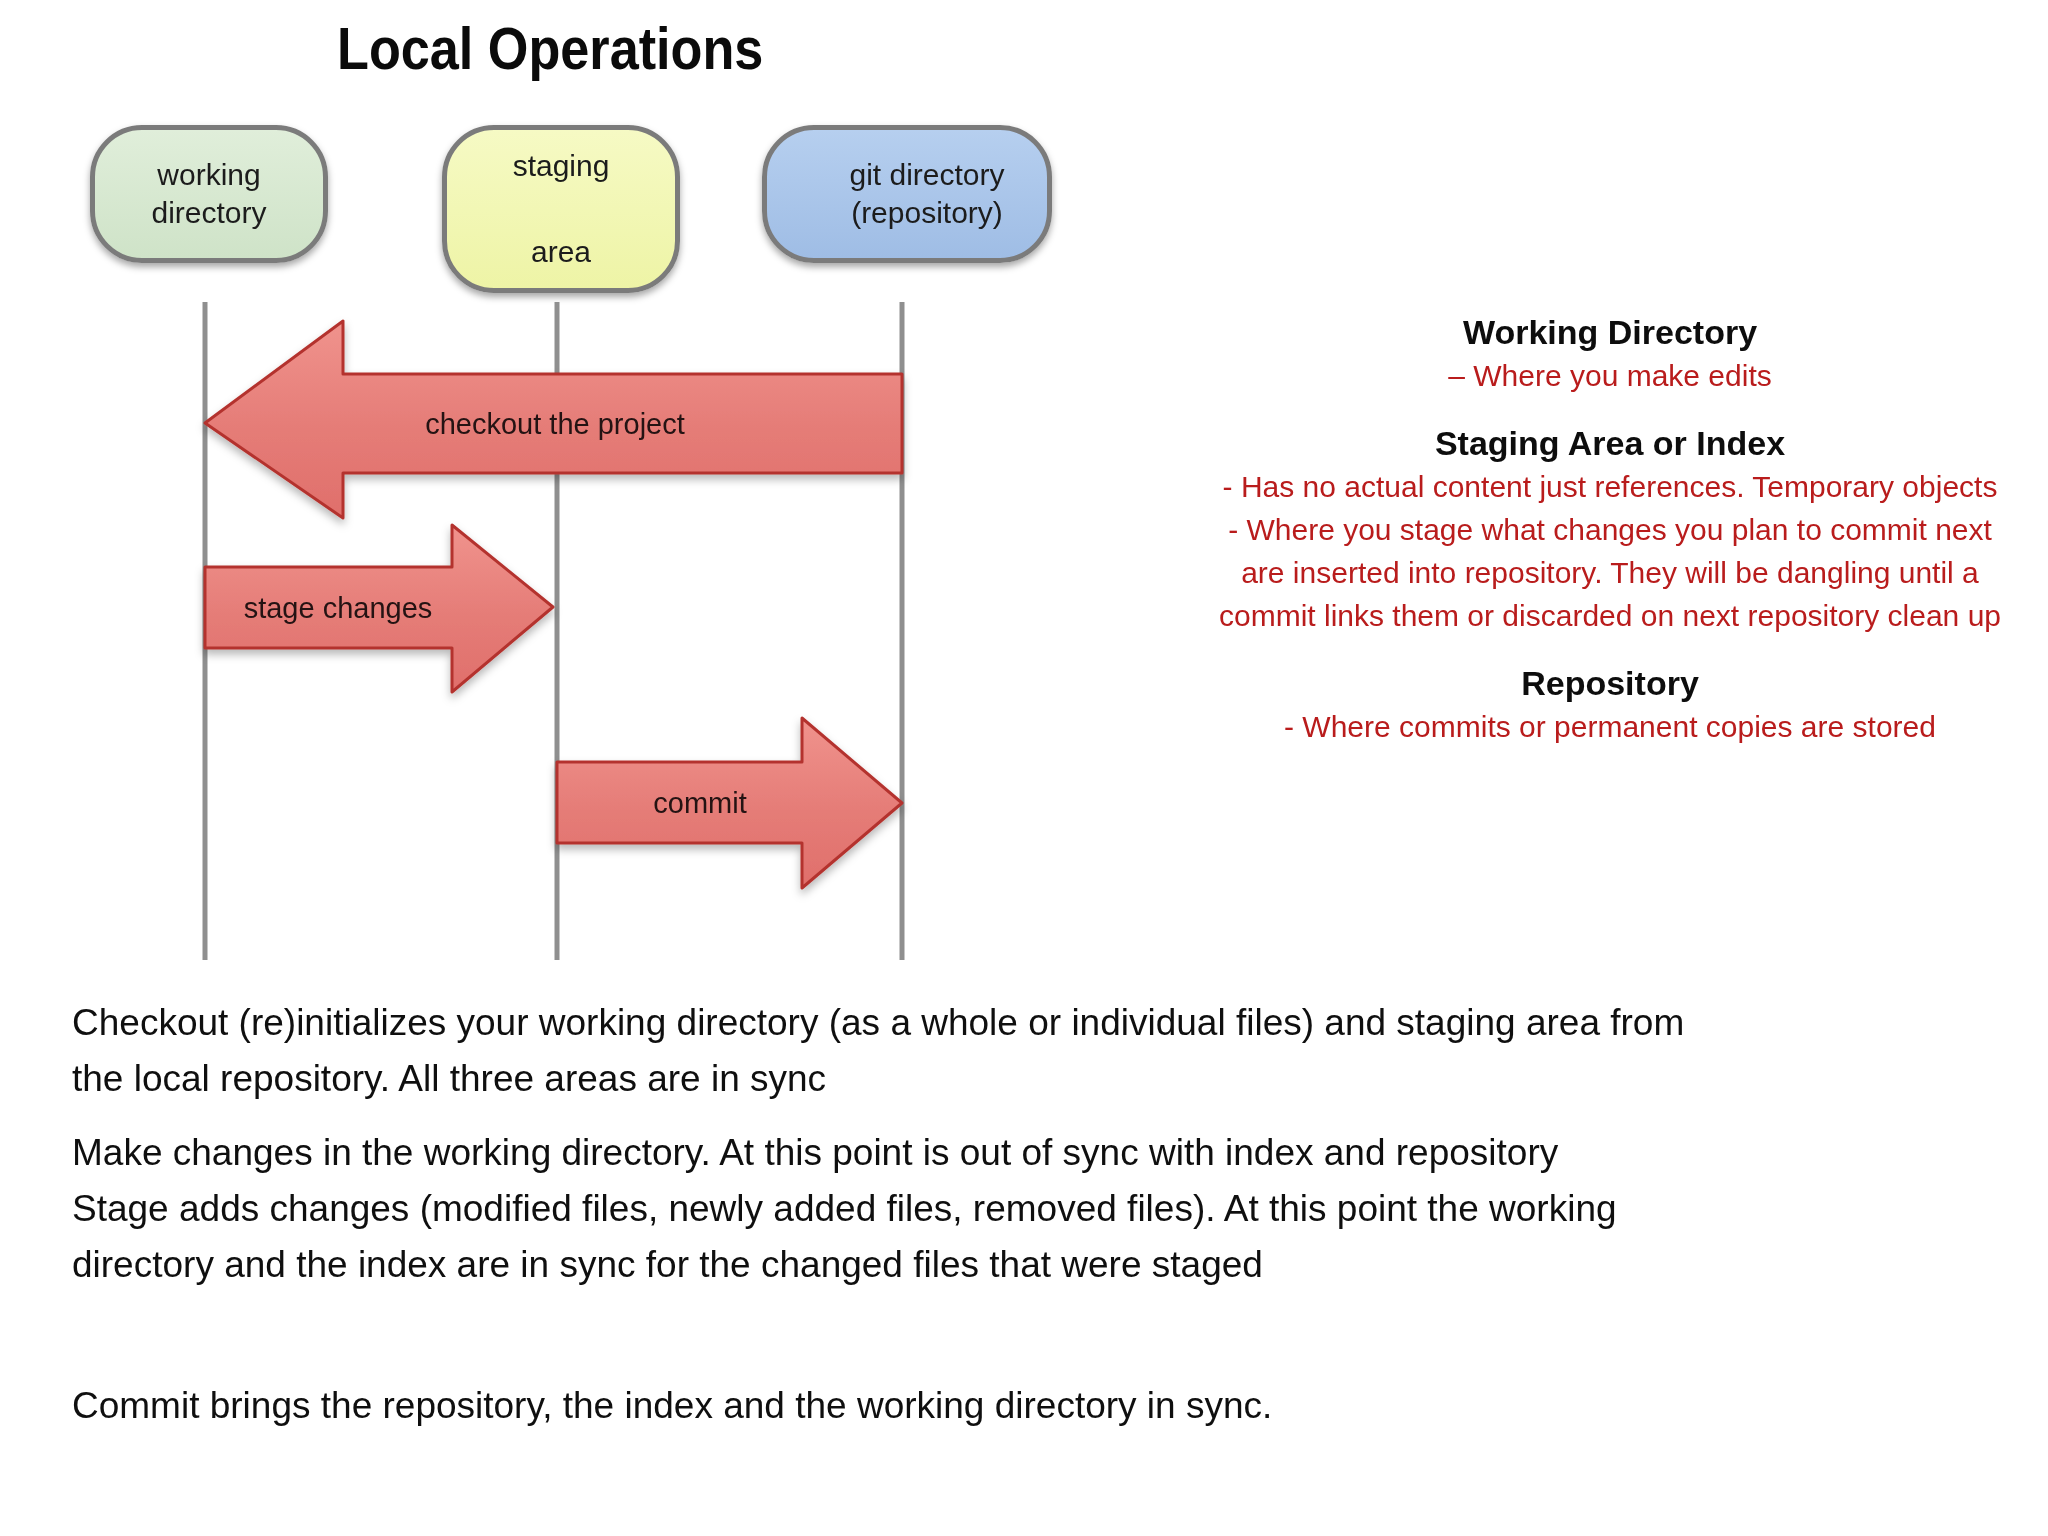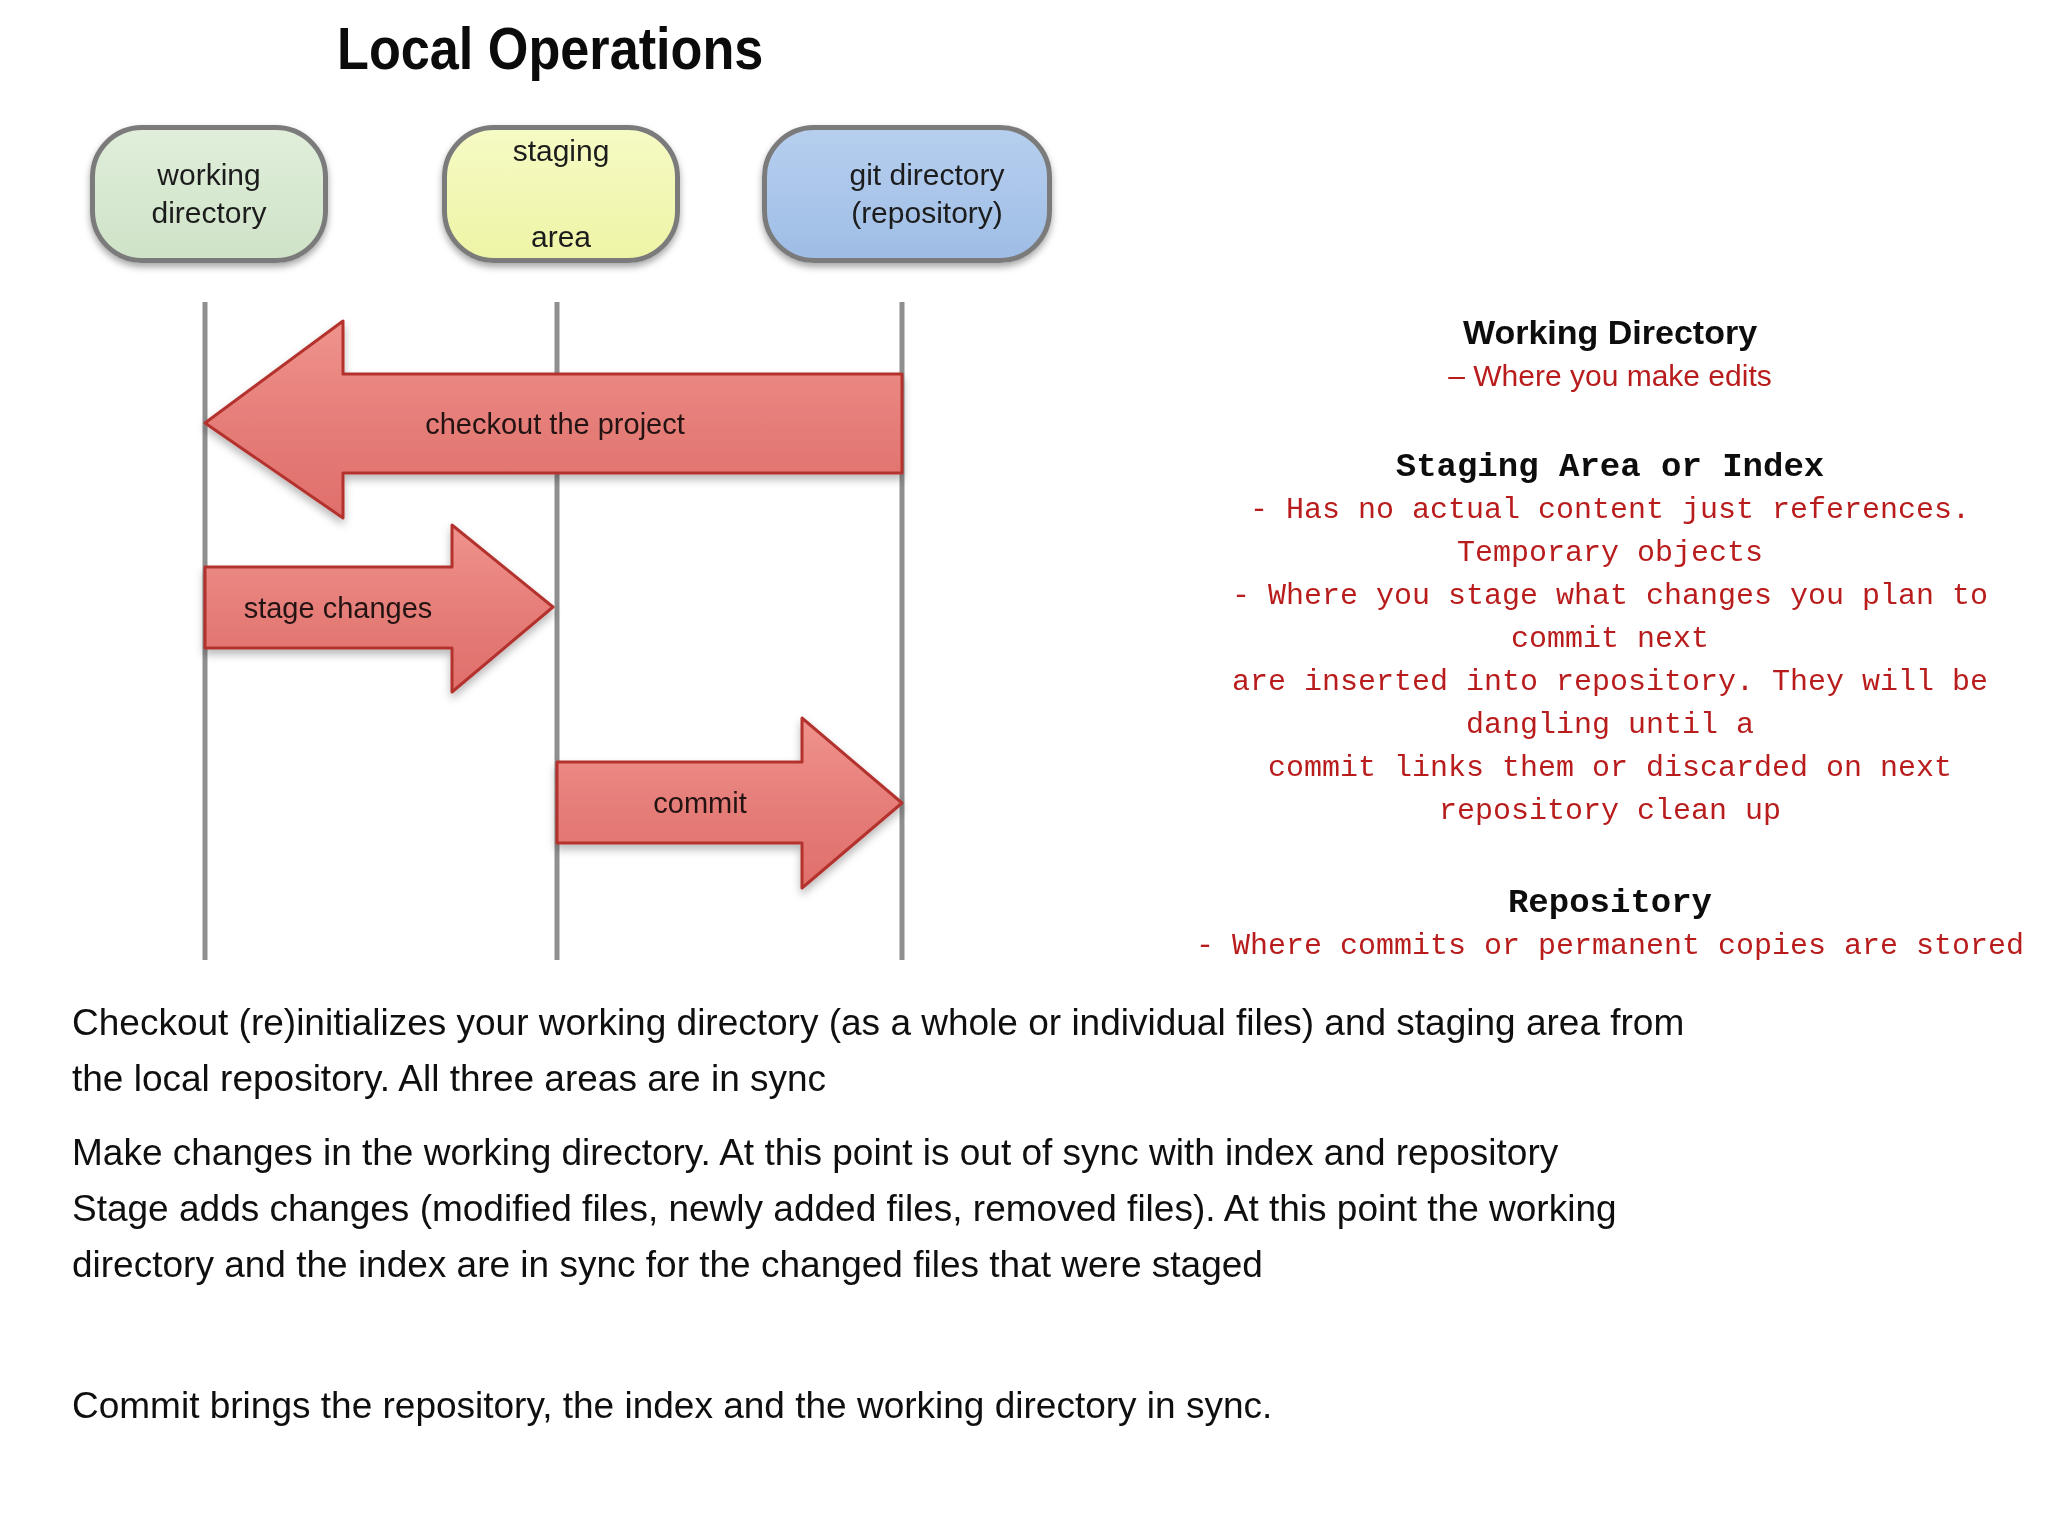--- a/index.html
+++ b/index.html
@@ -25,42 +25,42 @@
     border:5px solid #7b7b7b;
     border-radius:52px;
     box-sizing:border-box;
     display:flex;flex-direction:column;align-items:center;justify-content:center;
     font-size:30px;line-height:38px;color:#1c1c1c;
     box-shadow:0 4px 7px rgba(0,0,0,0.35);
     text-align:center;
   }
   .node-working{left:90px;top:125px;width:238px;height:138px;
     background:linear-gradient(#e0eeda,#cfe3c8);}
-  .node-staging{left:442px;top:125px;width:238px;height:138px;
+  .node-staging{left:442px;top:125px;width:238px;height:168px;
     background:linear-gradient(#f6fac4,#eef4a6);gap:48px;}
   .node-git{left:762px;top:125px;width:290px;height:138px;
     background:linear-gradient(#b6cfef,#9fbde5);padding-left:40px;}
 
   
   .diagram-canvas{position:absolute;left:0;top:0;}
   .lifeline{stroke:#8f8f8f;stroke-width:5;}
   .arrow{
     fill:url(#arrowGrad);
     stroke:#b4332e;stroke-width:3;stroke-linejoin:round;
     filter:url(#arrowShadow);
   }
   .arrow-label{
     font-family:"Liberation Sans", sans-serif;
     font-size:29px;fill:#241313;text-anchor:middle;
   }
 
   
   .notes{position:absolute;left:1172px;top:310px;width:876px;}
   .notes-section{margin:0;text-align:center;}
-  .notes-section + .notes-section{margin-top:48px;font-family:Liberation Mono, monospace;}
+  .notes-section + .notes-section{margin-top:24px;}
   .notes-heading{font-size:34px;font-weight:bold;line-height:44px;color:#0d0d0d;}
   .notes-line{font-size:30px;line-height:43px;color:#b91c1c;}
 
   
   .bottom-text{position:absolute;left:72px;top:995px;width:1930px;}
   .para{margin:0;}
   .para-2{margin-top:18px;}
   .para-3{margin-top:85px;}
   .para-line{font-size:37px;line-height:56px;color:#0f0f0f;}
 </style>

